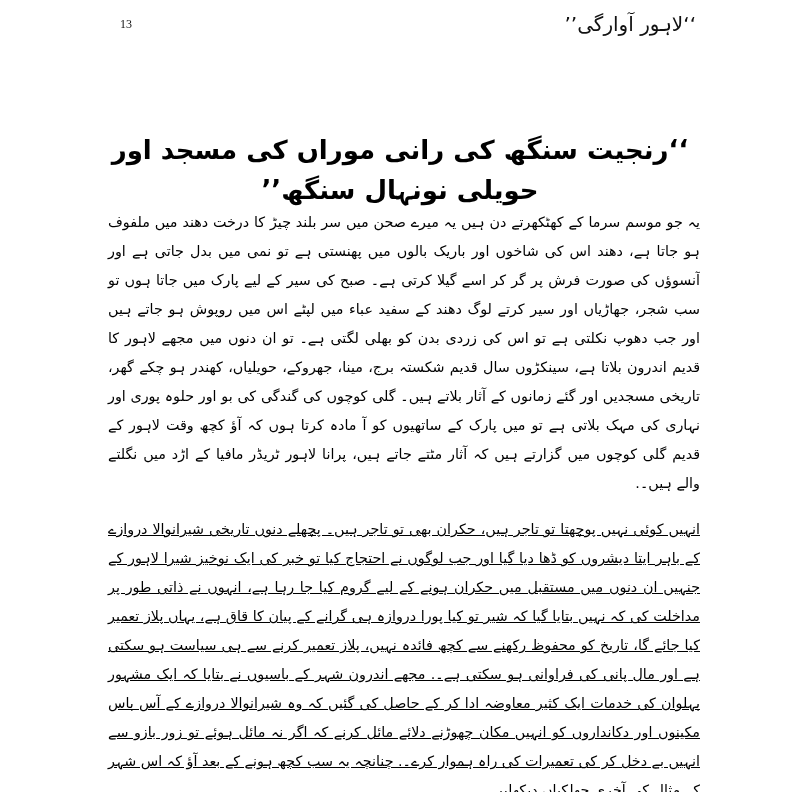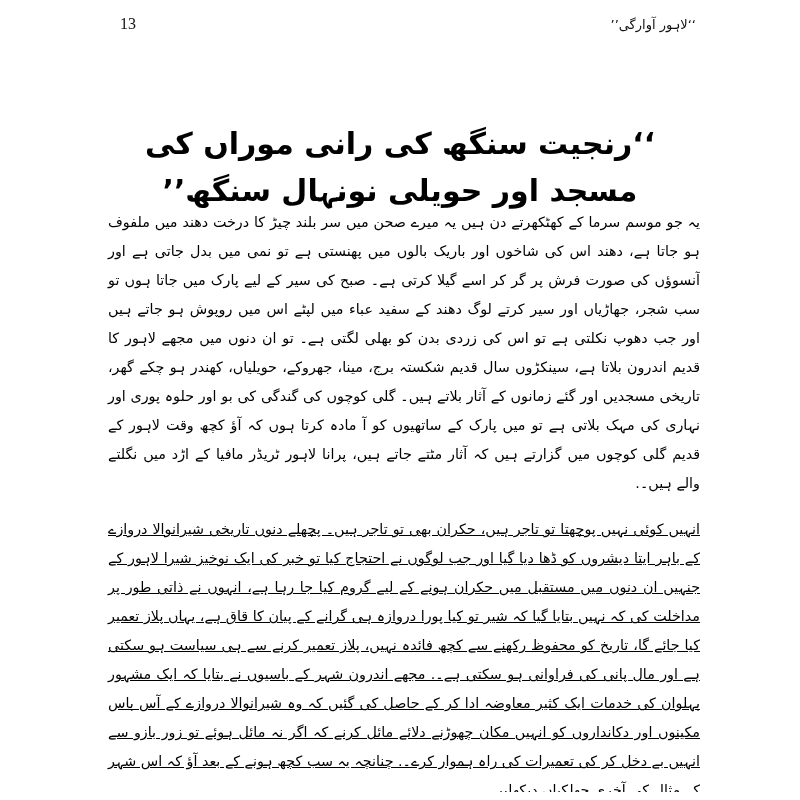--- a/index.html
+++ b/index.html
@@ -27,43 +27,43 @@
     height: 28px;
     padding: 0 104px 0 120px;
     box-sizing: border-box;
     display: flex;
     align-items: center;
     justify-content: space-between;
     direction: rtl;
   }
   .book-title {
     font-family: "DejaVu Sans", sans-serif;
-    font-size: 13px;
+    font-size: 20px;
     color: #111111;
     direction: rtl;
     unicode-bidi: bidi-override;
     white-space: nowrap;
   }
   .page-number {
     font-family: "Liberation Serif", serif;
-    font-size: 16px;
+    font-size: 12px;
     color: #111111;
     direction: ltr;
   }
 
   
   .chapter-title {
     position: absolute;
-    top: 121px;
+    top: 130px;
     left: 100px;
     right: 100px;
     text-align: center;
     direction: rtl;
     font-family: "DejaVu Sans", sans-serif;
-    font-size: 30px;
+    font-size: 26px;
     font-weight: bold;
     color: #000000;
     line-height: 1.55;
     letter-spacing: 0px;
   }
 
   
   .body-area {
     position: absolute;
     top: 208px;

